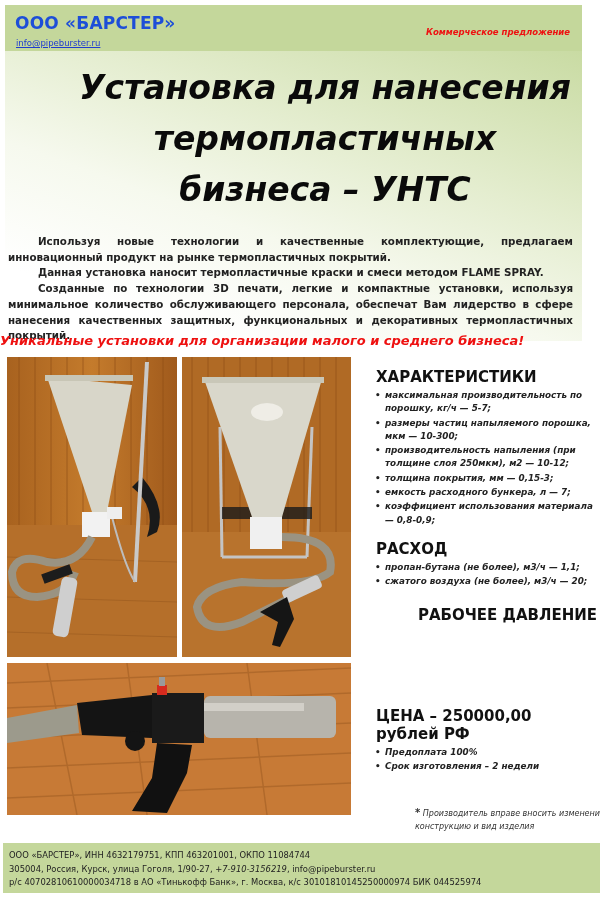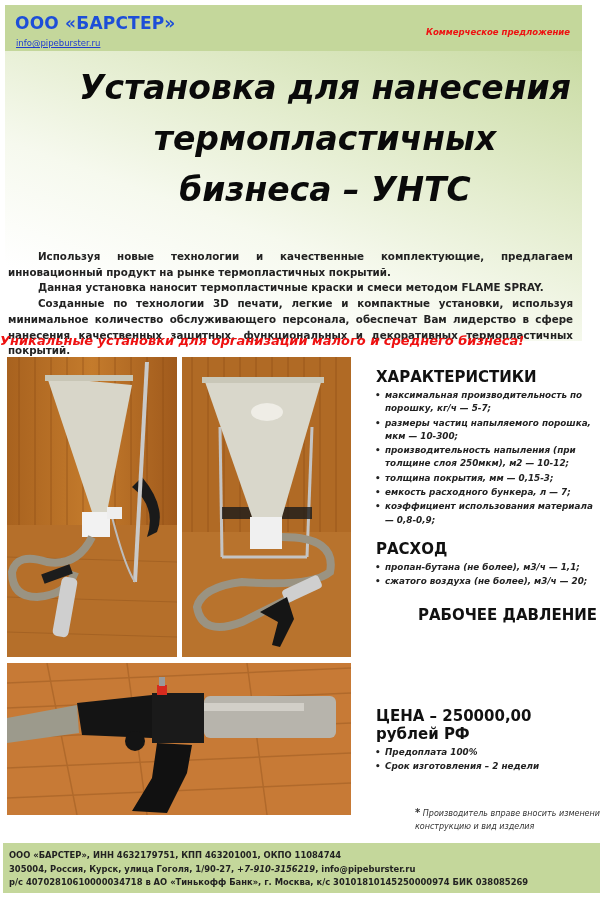--- a/index.html
+++ b/index.html
@@ -4,39 +4,39 @@
 <style>
   html,body{margin:0;padding:0;background:#fff;}
   body{width:600px;height:897px;position:relative;overflow:hidden;font-family:"DejaVu Sans",sans-serif;color:#111;}
   .page-bg{position:absolute;left:5px;top:51px;width:577px;height:290px;
     background:linear-gradient(200deg,#c9dba3 0%,#e4edcf 35%,#f6f9ee 60%,#ffffff 85%);}
   .header{position:absolute;left:5px;top:5px;width:577px;height:46px;background:#c4d79b;}
   .brand{position:absolute;left:10px;top:8px;font-size:17px;font-weight:bold;color:#1d4ed8;letter-spacing:0.2px;}
   .email{position:absolute;left:11px;top:33px;font-size:8.5px;color:#1f3ccf;text-decoration:underline;}
   .offer{position:absolute;right:12px;top:22px;font-size:8.5px;font-style:italic;font-weight:bold;color:#ee1111;}
   .title{position:absolute;left:0;top:62px;width:582px;text-align:center;font-size:33px;font-style:italic;font-weight:bold;line-height:51px;color:#0a0a0a;padding-left:34px;}
-  .intro{position:absolute;left:8px;top:249px;width:565px;font-size:10.3px;font-weight:bold;line-height:15.7px;color:#222;text-align:justify;}
+  .intro{position:absolute;left:8px;top:234px;width:565px;font-size:10.3px;font-weight:bold;line-height:15.7px;color:#222;text-align:justify;}
   .intro p{margin:0;text-indent:30px;}
   .slogan{position:absolute;left:0;top:333px;width:582px;font-size:13px;font-weight:bold;font-style:italic;color:#ee1111;}
   .photo{position:absolute;overflow:hidden;}
   .p1{left:7px;top:357px;width:170px;height:300px;}
   .p2{left:182px;top:357px;width:169px;height:300px;}
   .p3{left:7px;top:663px;width:344px;height:152px;}
   .photo svg{display:block;width:100%;height:100%;}
   .specs{position:absolute;left:372px;top:368px;width:225px;}
   .sec-title{font-size:15px;font-weight:bold;font-style:italic;color:#111;margin:0 0 3px 4px;}
   .sec-title.up{font-style:normal;}
   ul.bl{list-style:none;margin:0;padding:0;}
   ul.bl li{position:relative;padding-left:13px;font-size:8.8px;font-weight:bold;font-style:italic;line-height:13.3px;color:#222;margin-bottom:1px;}
   ul.bl li::before{content:"•";position:absolute;left:3px;top:0;}
   .sec{position:absolute;left:372px;width:225px;}
   .note{position:absolute;left:372px;top:806px;width:220px;font-size:8px;font-style:italic;color:#333;line-height:13px;margin-left:43px;}
   .note .star{font-style:normal;font-weight:bold;font-size:10px;}
   .footer{position:absolute;left:3px;top:843px;width:597px;height:50px;background:#c4d79b;}
-  .footer div{font-size:8.4px;font-weight:bold;color:#222;line-height:13.5px;padding-left:6px;}
+  .footer div{font-size:8.4px;font-weight:normal;color:#222;line-height:13.5px;padding-left:6px;}
   .footer .l1{padding-top:6px;}
   .footer i{font-style:italic;}
 </style>
 </head>
 <body>
 
 <div class="page-bg"></div>
 
 <div class="header">
   <div class="brand">ООО «БАРСТЕР»</div>
@@ -189,14 +189,14 @@
 </div>
 
 <div class="note">
   <span class="star">*</span>
   <span>Производитель вправе вносить изменения в конструкцию и вид изделия</span>
 </div>
 
 <div class="footer">
   <div class="l1">ООО «БАРСТЕР», ИНН 4632179751, КПП 463201001, ОКПО 11084744</div>
   <div><span>305004, Россия, Курск, улица Гоголя, 1/90-27, </span><i>+7-910-3156219</i><span>, info@pipeburster.ru</span></div>
-  <div>р/с 40702810610000034718 в АО «Тинькофф Банк», г. Москва, к/с 30101810145250000974 БИК 038085269</div>
+  <div>р/с 40702810610000034718 в АО «Тинькофф Банк», г. Москва, к/с 30101810145250000974 БИК 044525974</div>
 </div>
 
 </body></html>

